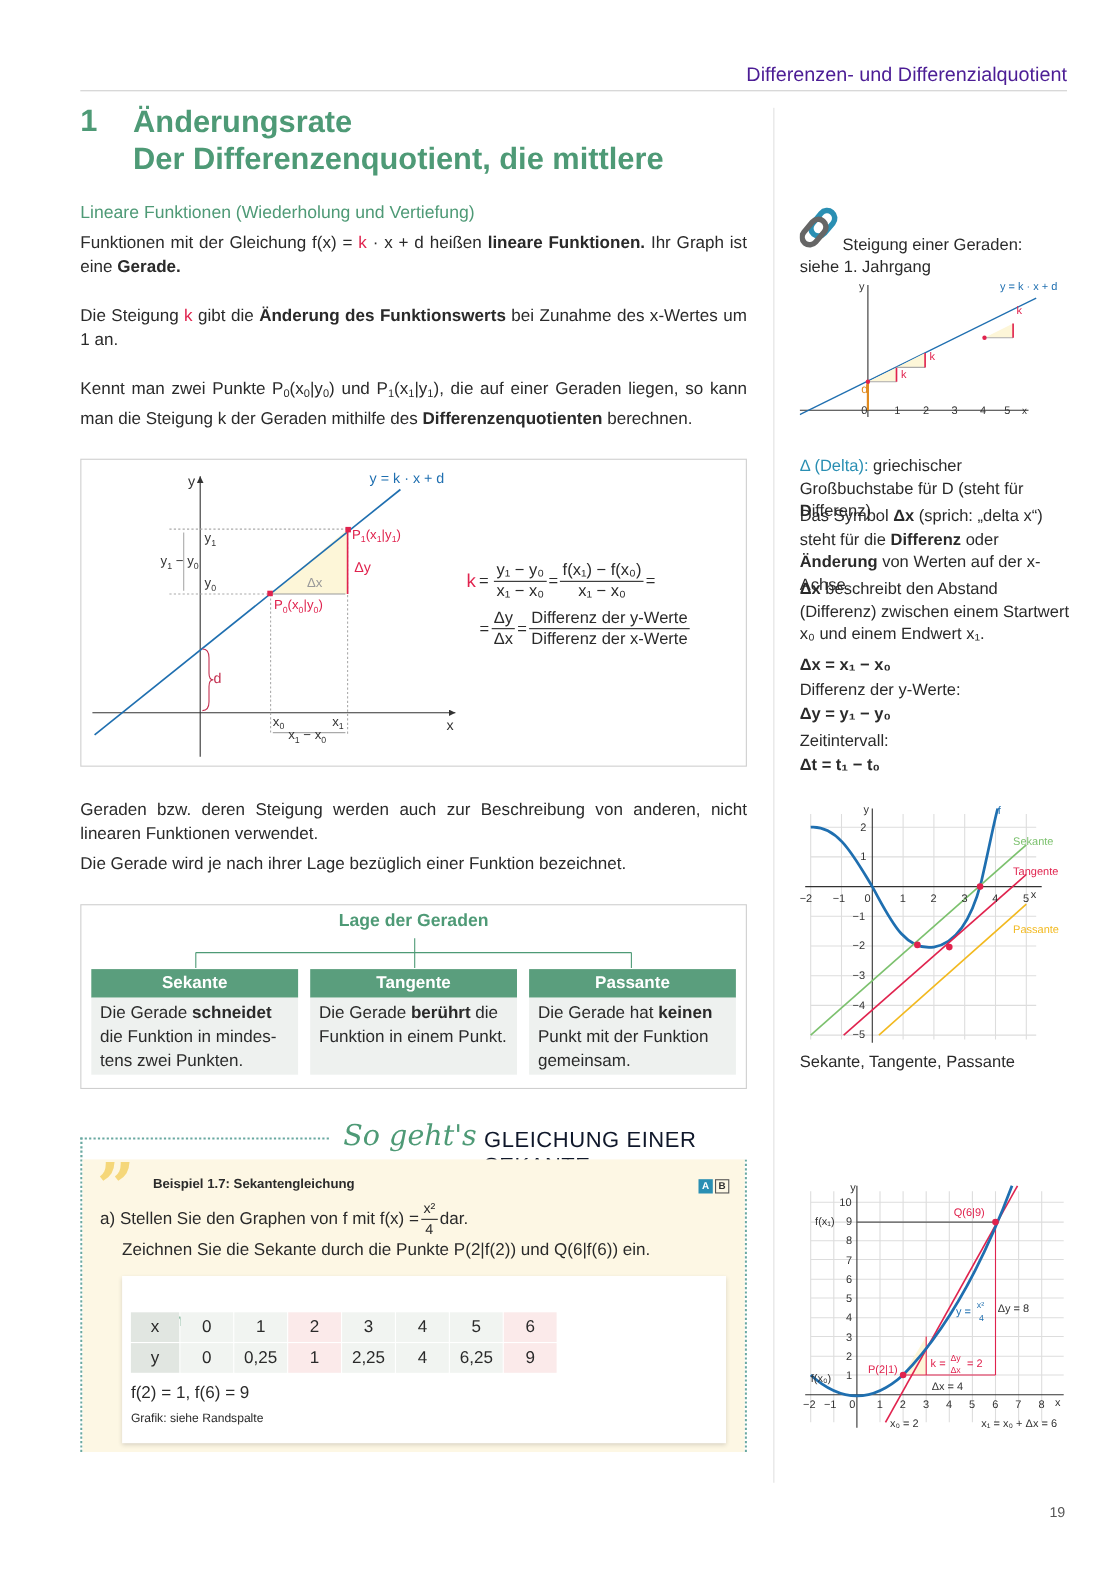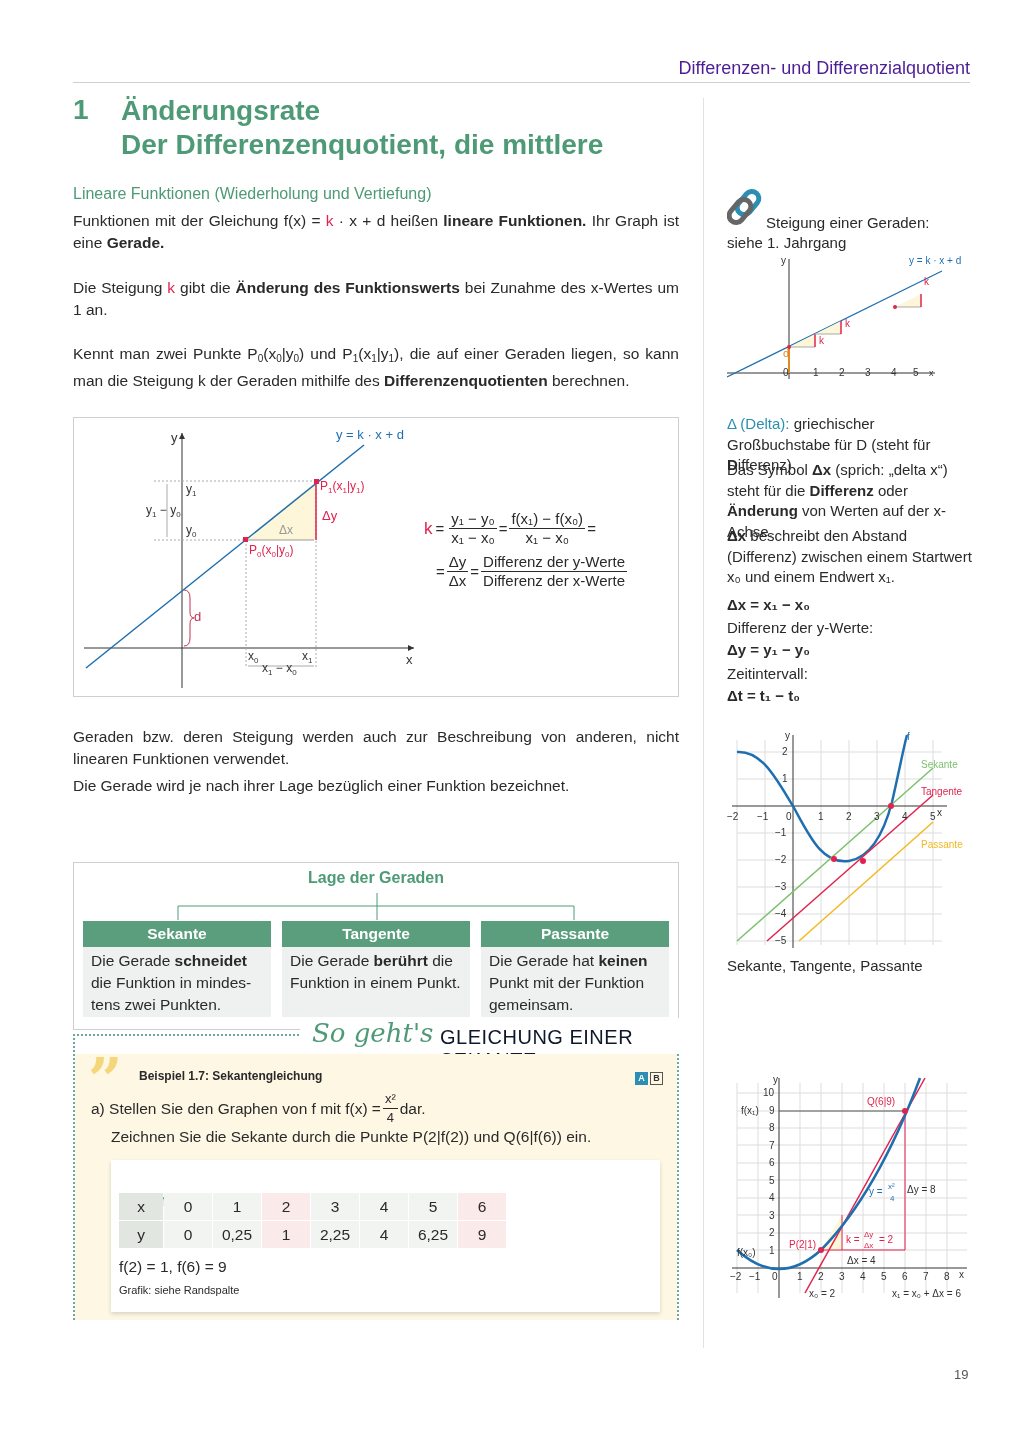--- a/index.html
+++ b/index.html
@@ -14,21 +14,21 @@
   .chap-title { left: 121px; top: 94px; font-size: 28px; line-height: 34px; color: #4e9a76; font-weight: bold; width: 560px; }
   .sub-h { left: 73px; top: 185px; font-size: 16px; color: #4e9a76; }
   .para { left: 73px; width: 606px; font-size: 15.5px; line-height: 22px; text-align: justify; }
   b { font-weight: bold; }
   sub { font-size: 10px; vertical-align: -3px; }
   .frame { border: 1px solid #cfcfcf; background: #fff; }
   .formula { font-size: 15px; }
   .frac { display: inline-flex; flex-direction: column; align-items: center; vertical-align: middle; margin: 0 2px; }
   .frac .num { border-bottom: 1px solid #2a2a2a; padding: 0 2px; line-height: 18px; }
   .frac .den { padding: 0 2px; line-height: 18px; }
-  .lage-box { left: 73px; top: 862px; width: 606px; height: 168px; }
+  .lage-box { left: 73px; top: 822px; width: 606px; height: 168px; }
   .lage-title { left: 0; width: 100%; top: 6px; text-align: center; font-size: 16px; color: #4e9a76; font-weight: bold; }
   .lage-col { top: 58px; width: 188px; }
   .lage-head { background: #5a9e7d; color: #fff; text-align: center; font-size: 15.5px; font-weight: bold; height: 26px; line-height: 26px; }
   .lage-body { background: #eef1ef; font-size: 15.5px; line-height: 22px; padding: 3px 8px 4px 8px; height: 70px; }
   .sogehts-box { left: 73px; top: 1034px; width: 606px; height: 286px; border-left: 2px dotted #6aa9a2; border-top: 2px dotted #6aa9a2; border-right: 2px dotted #6aa9a2; }
   .example-bg { left: 75px; top: 1054px; width: 602px; height: 266px; background: #fdf7e4; }
   .solution { left: 111px; top: 1160px; width: 549px; height: 152px; background: #fff; box-shadow: 0 2px 4px rgba(0,0,0,0.15); }
   table.vt { border-collapse: separate; border-spacing: 1px; font-size: 15.5px; }
   table.vt td { width: 48px; height: 27px; text-align: center; background: #f1f4f1; }
   table.vt td.hdr { background: #e1e6e1; width: 44px; }

